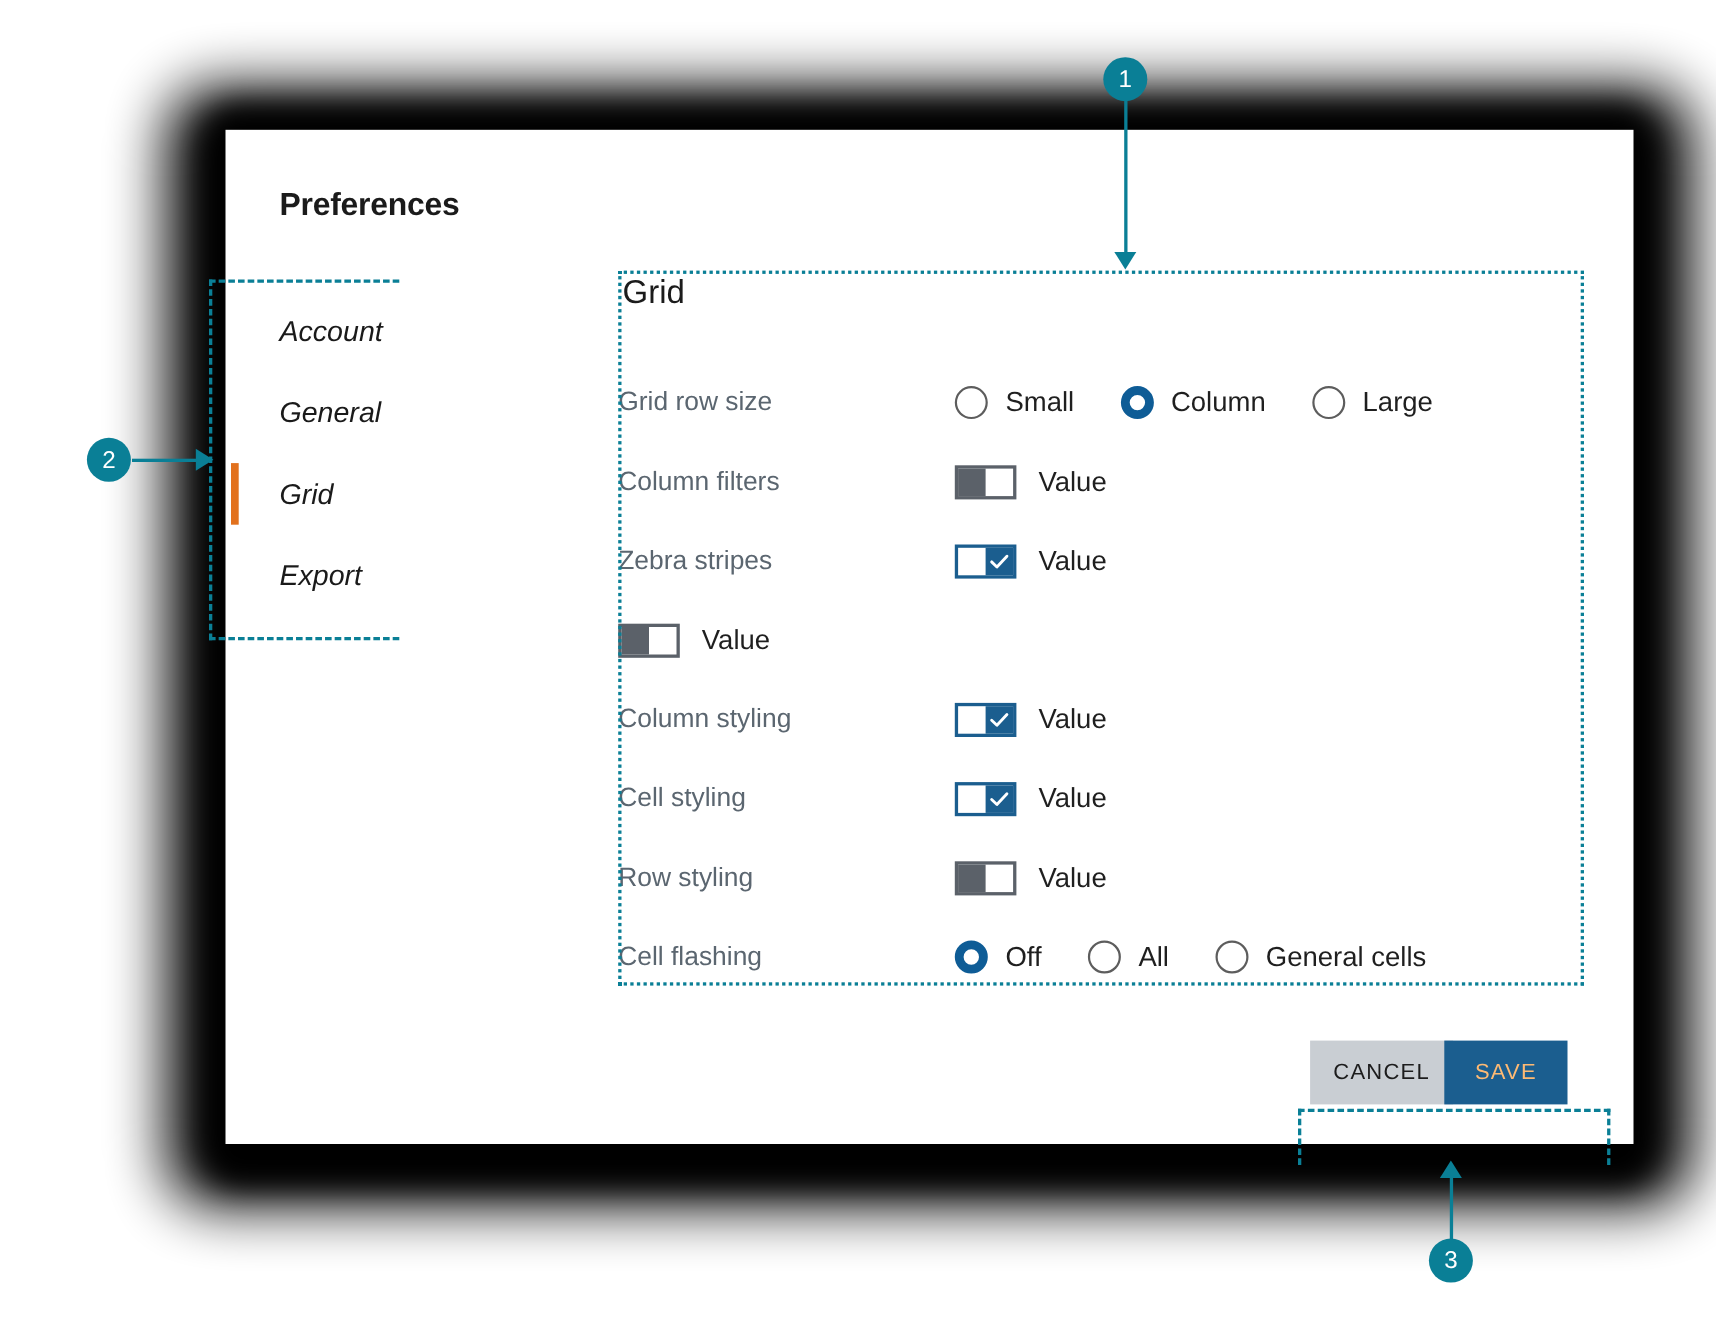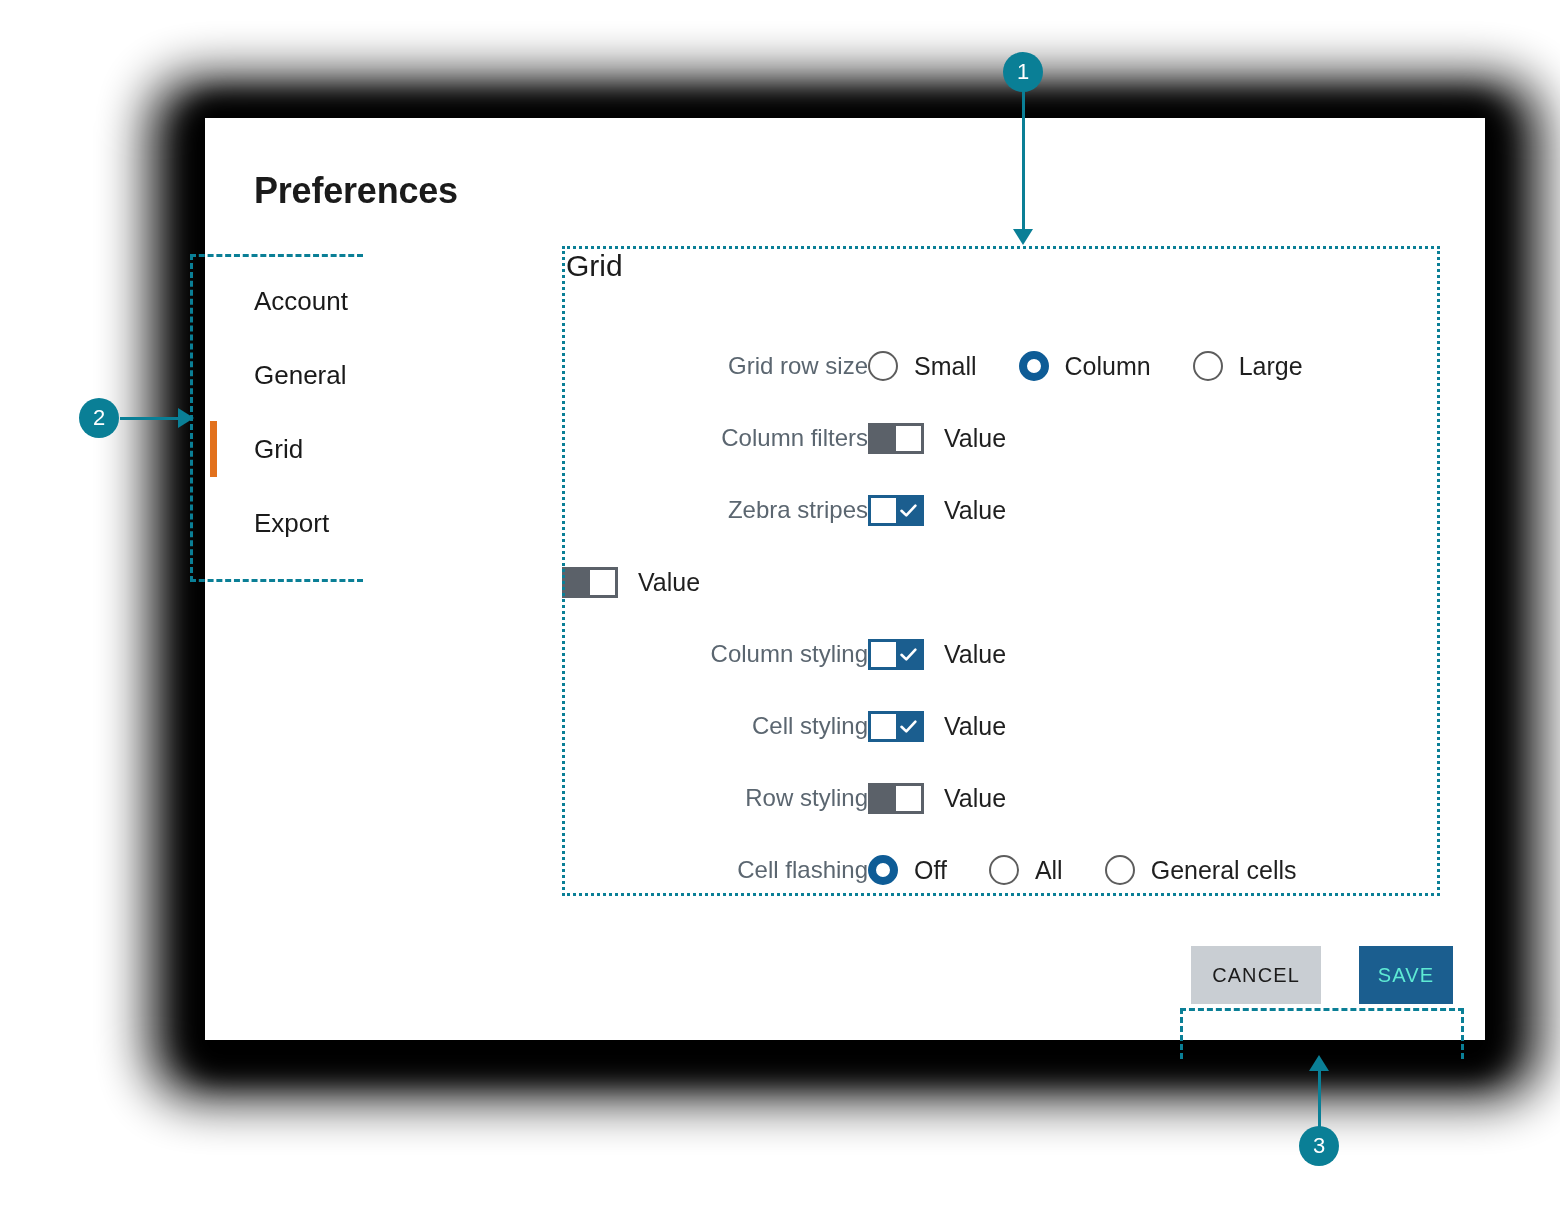--- a/index.html
+++ b/index.html
@@ -48,21 +48,21 @@
     top: 118px;
     width: 1280px;
     height: 922px;
     background: #ffffff;
   }
 
   .dialog-title {
     position: absolute;
     left: 49px;
     top: 52px;
-    font-size: 36px;
+    font-size: 29px;
     font-weight: 700;
     color: #1b1b1b;
     letter-spacing: -0.2px;
   }
 
   
   .sidebar {
     position: absolute;
     left: 49px;
     top: 146px;
@@ -70,21 +70,21 @@
   }
   .nav-item {
     position: relative;
     height: 74px;
     line-height: 74px;
     font-size: 26px;
     color: #1a1a1a;
     padding-left: 0px;
     cursor: pointer;
   }
-  .nav-item .nav-label { display: inline-block; }
+  .nav-item .nav-label { display: inline-block; font-style: italic; }
   .nav-item.active::before {
     content: "";
     position: absolute;
     left: -44px;
     top: 9px;
     width: 7px;
     height: 56px;
     background: #e2711d;
   }
 
@@ -106,21 +106,20 @@
   .pref-row {
     display: flex;
     align-items: center;
     height: 72px;
   }
   .pref-label {
     width: 306px;
     font-size: 24px;
     color: #5b6670;
     flex: 0 0 306px;
-    text-align: right;
   }
   .pref-control {
     display: flex;
     align-items: center;
   }
 
   
   .radio-group { display: flex; align-items: center; }
   .radio-opt {
     display: flex;
@@ -209,24 +208,24 @@
     letter-spacing: 1.1px;
     cursor: pointer;
   }
   .btn-cancel {
     right: 164px;
     width: 130px;
     background: #c9ced3;
     color: #1c1c1c;
   }
   .btn-save {
-    right: 32px;
-    width: 94px;
+    right: 60px;
+    width: 112px;
     background: #1b5e8f;
-    color: #5eead4;
+    color: #fdba74;
   }
 
   
   .anno-dotted {
     position: absolute;
     border: 3px dotted #0a7f96;
     pointer-events: none;
   }
   .anno-dashed {
     position: absolute;

